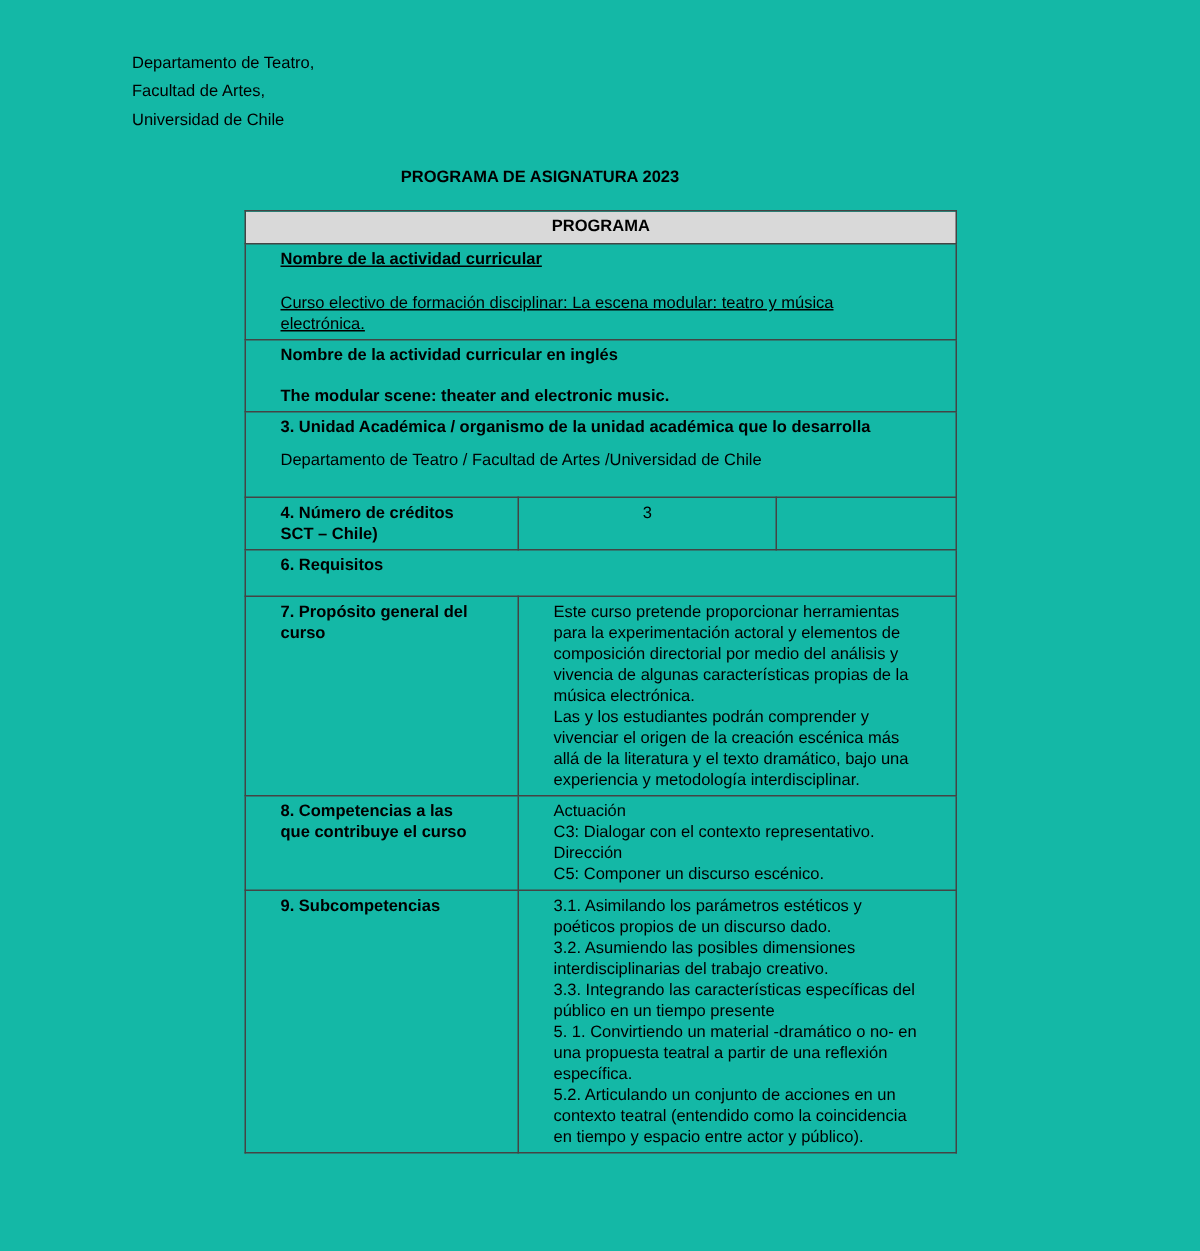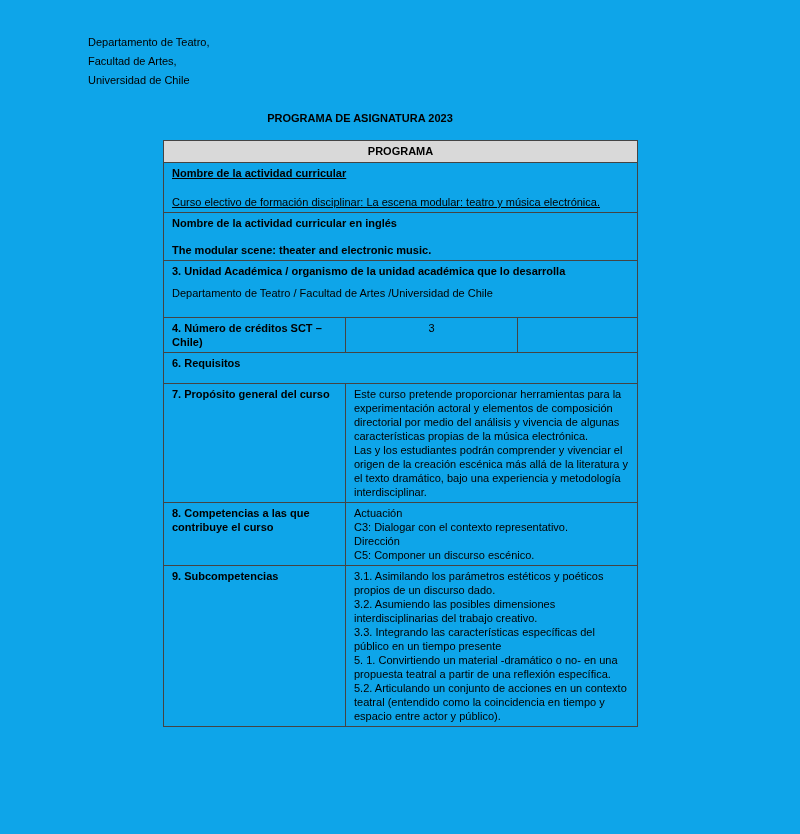--- a/index.html
+++ b/index.html
@@ -2,41 +2,41 @@
 <html><head>
 <meta charset="utf-8">
 <style>
   * { margin: 0; padding: 0; box-sizing: border-box; }
   html, body { background: #ffffff; }
   body {
     width: 800px; height: 834px;
     font-family: "Liberation Sans", "DejaVu Sans", sans-serif;
     color: #000;
   }
-  .page { position: relative; width: 800px; height: 834px; background: #0ea5e9; overflow: hidden; }
+  .page { position: relative; width: 800px; height: 834px; background: #14b8a6; overflow: hidden; }
 
   .letterhead {
     position: absolute; left: 88px; top: 33px;
     font-size: 11px; line-height: 19px;
   }
 
   .doc-title {
     position: absolute; left: 0; top: 112px; width: 720px;
     text-align: center; font-weight: bold; font-size: 11px;
   }
 
   table.program-table {
     position: absolute; left: 163px; top: 140px;
     width: 474px; border-collapse: collapse; table-layout: fixed;
     font-size: 11px; line-height: 14px;
   }
   table.program-table td {
     border: 1px solid #444;
     vertical-align: top;
-    padding: 3px 8px;
+    padding: 3px 23px;
     overflow: hidden;
   }
   .th-cell {
     background: #d9d9d9;
     text-align: center;
     font-weight: bold;
     height: 22px;
   }
   .bold { font-weight: bold; }
   .center { text-align: center; }

